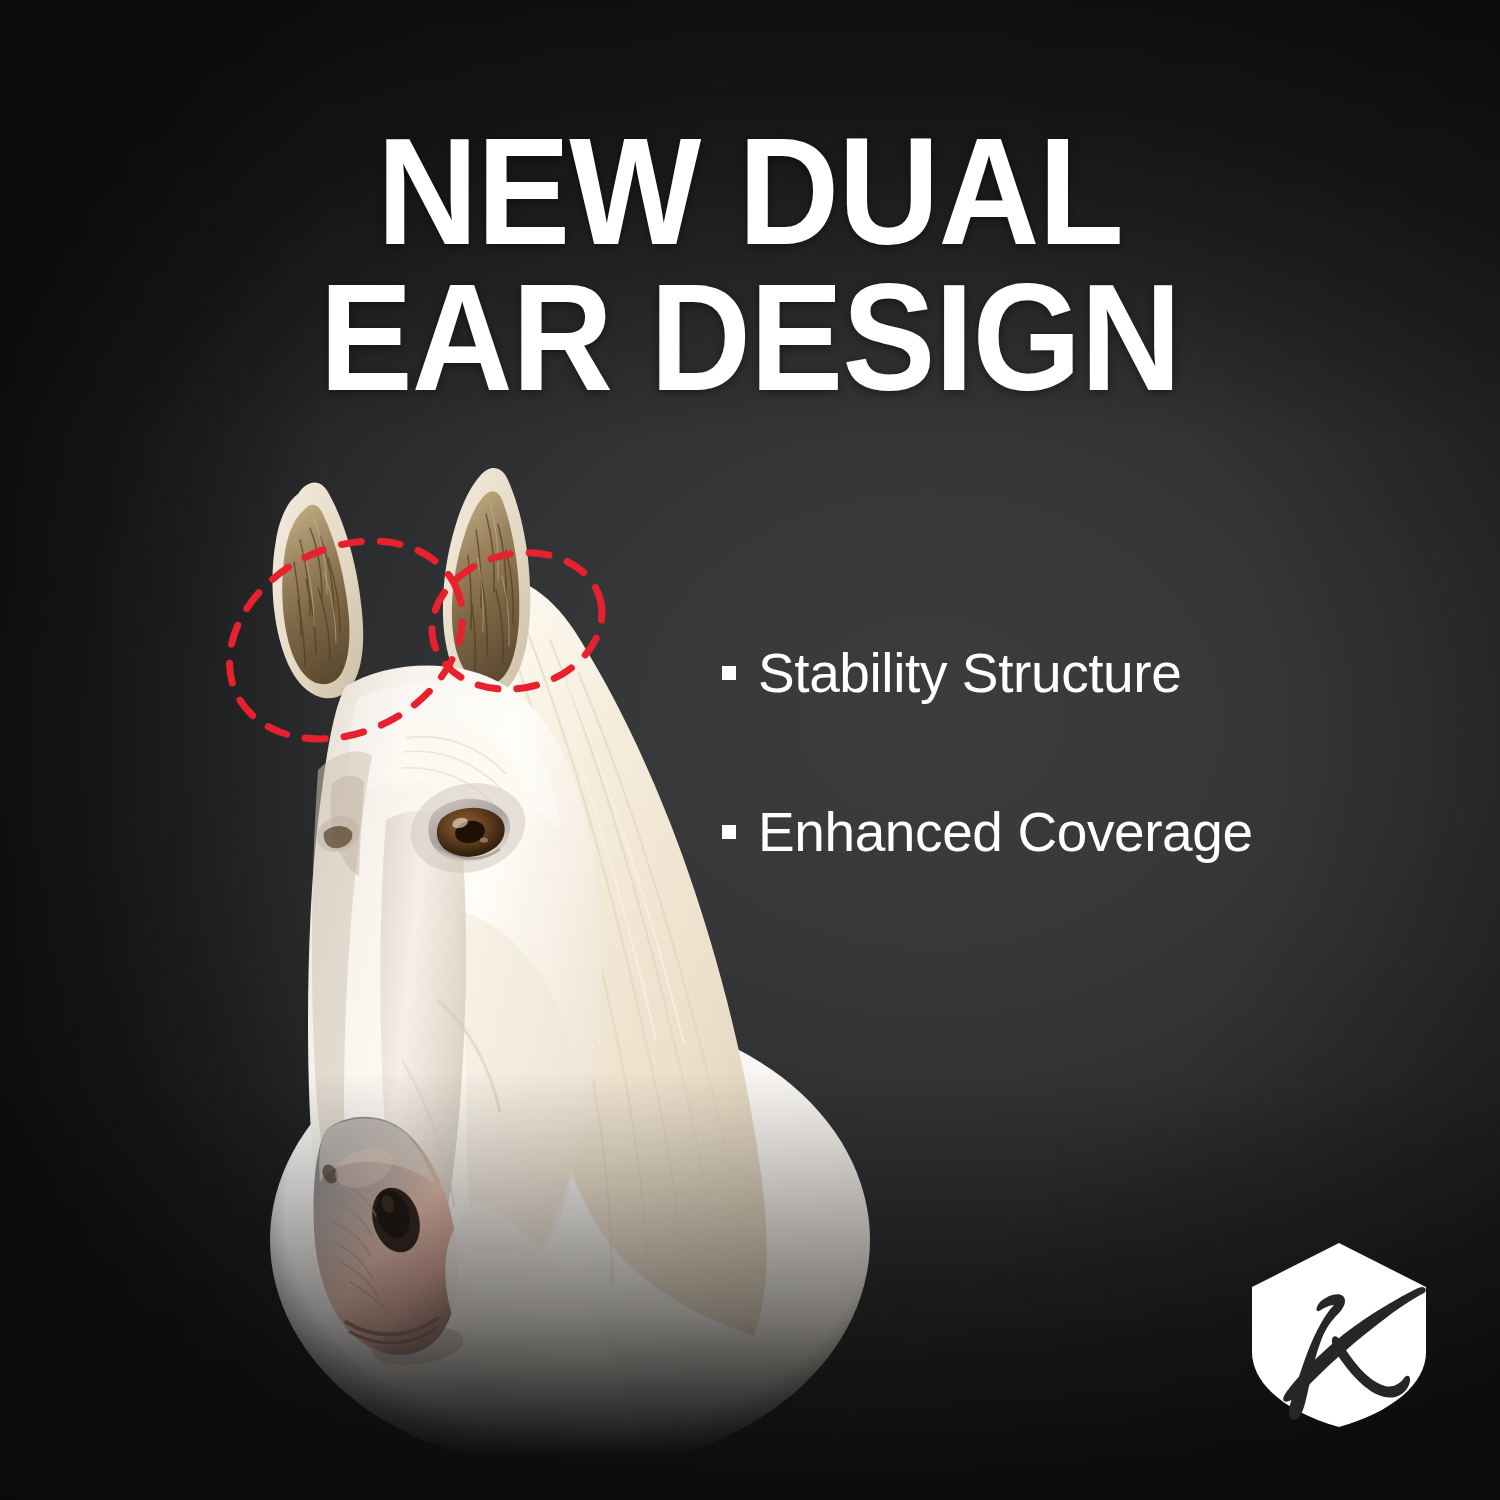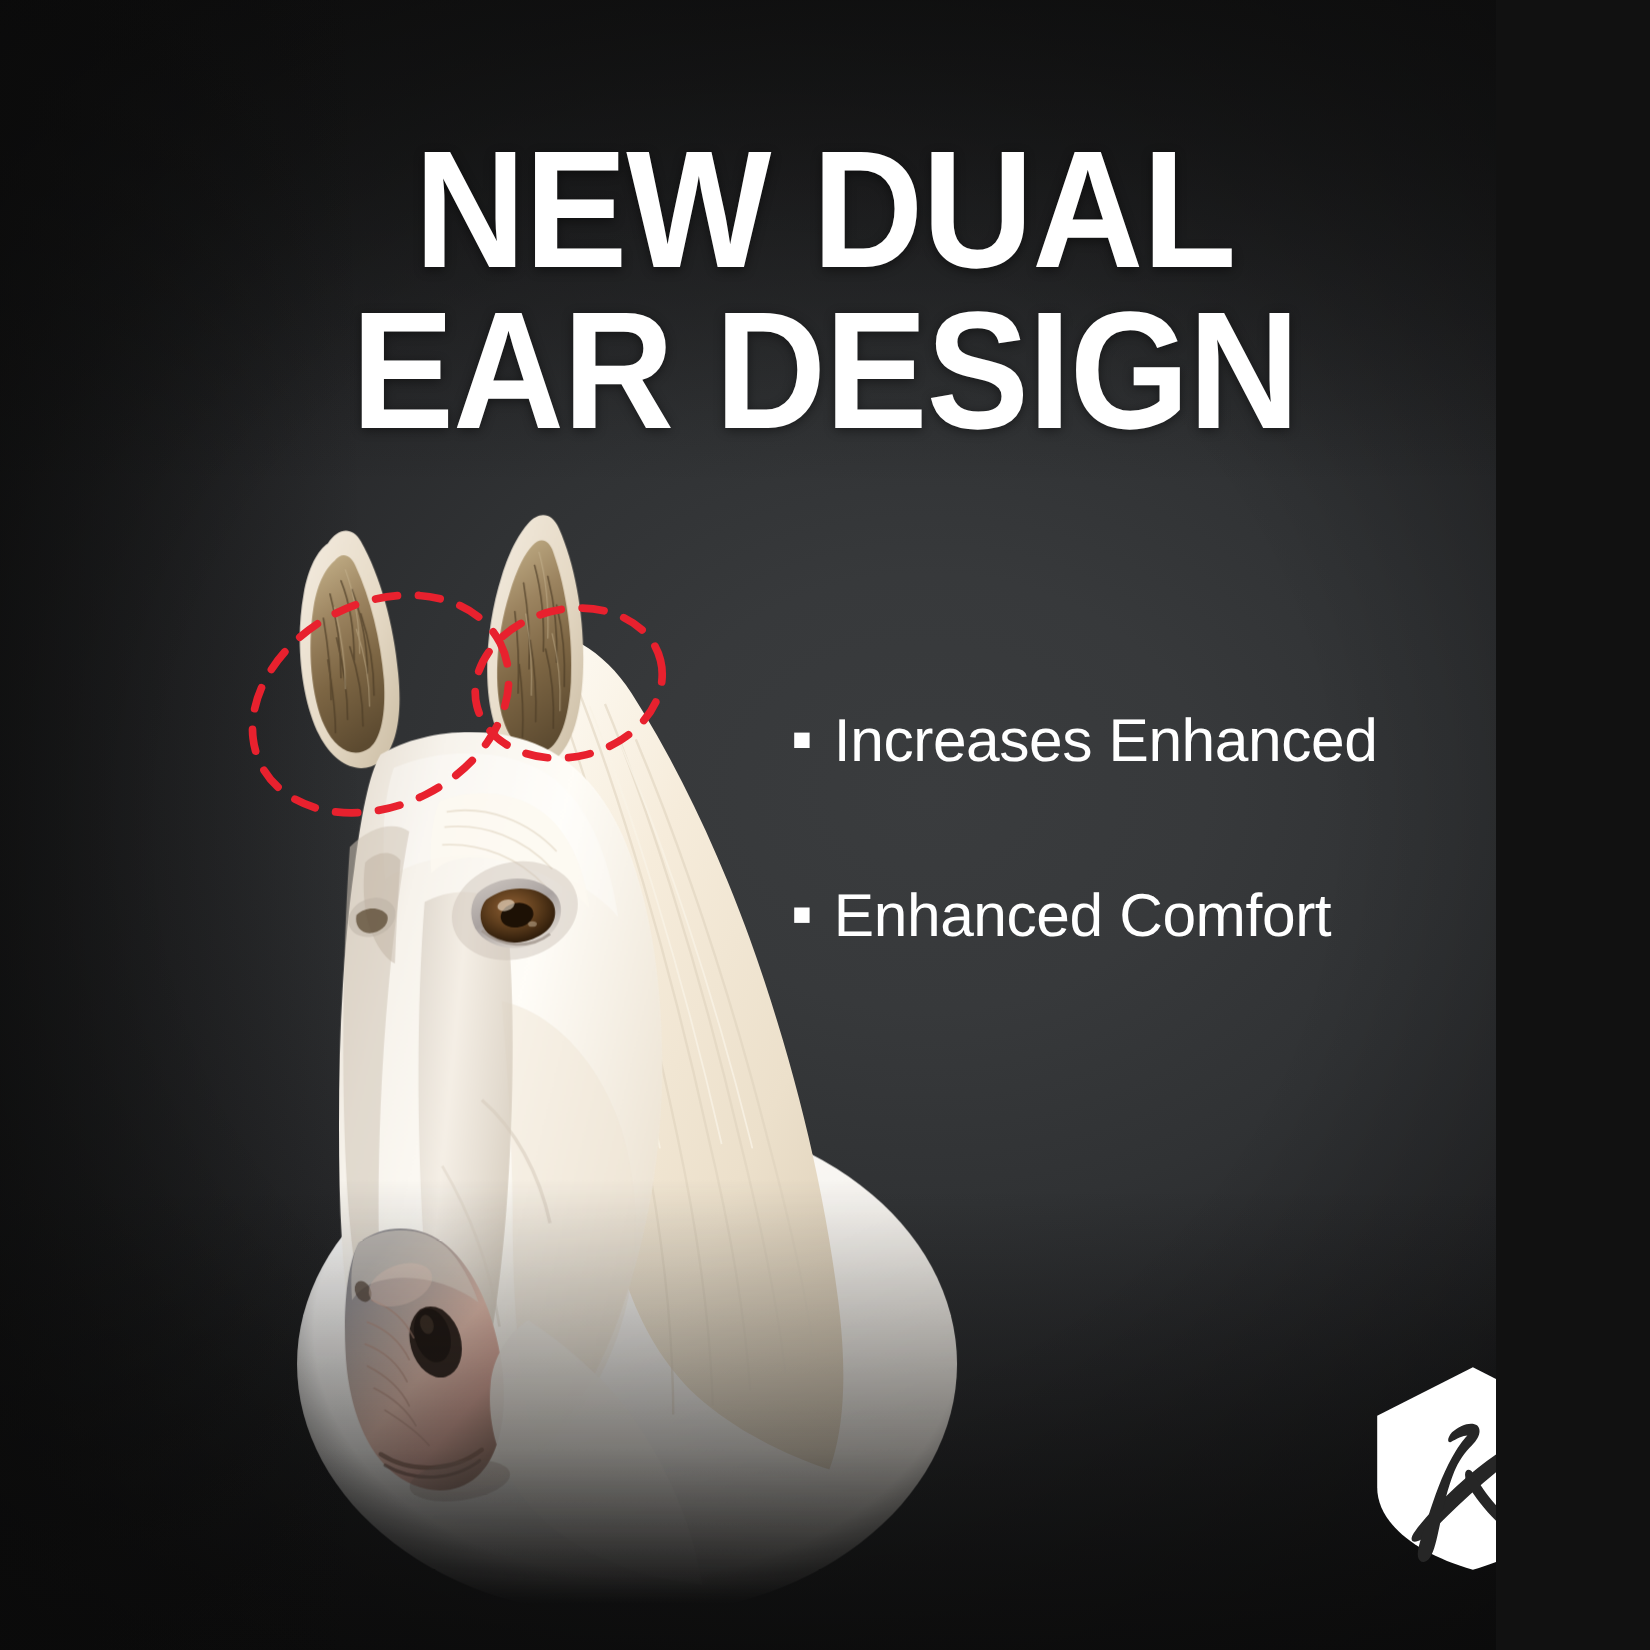--- a/index.html
+++ b/index.html
@@ -1,17 +1,17 @@
 <!DOCTYPE html>
 <html><head>
 <meta charset="utf-8">
 <style>
   html,body{margin:0;padding:0;background:#111;}
   #stage{
-    position:relative;width:1360px;height:1500px;overflow:hidden;
+    position:relative;width:1500px;height:1500px;overflow:hidden;
     font-family:"Liberation Sans","DejaVu Sans",sans-serif;
     background:#c2410c;
   }
   
   .bg-base{position:absolute;inset:0;background:#1c1d1e;}
   .bg-glow{
     position:absolute;inset:0;
     background:radial-gradient(ellipse 1150px 900px at 62% 48%,
         #3a3c3e 0%, #37393b 22%, #303234 42%, #27282a 62%, #1e1f20 80%, #171718 100%);
   }
@@ -380,28 +380,28 @@
   <div id="headline">
     <span class="hl-line">NEW DUAL</span>
     <span class="hl-line">EAR DESIGN</span>
   </div>
 
   <div id="bullets">
 
     <div class="bullet">
       <span class="bullet-marker"></span>
       <span class="bullet-text">
-        <span class="bl">Increases Enhanced</span>
+        <span class="bl">Stability Structure</span>
       </span>
     </div>
 
     <div class="bullet">
       <span class="bullet-marker"></span>
       <span class="bullet-text">
-        <span class="bl">Enhanced Comfort</span>
+        <span class="bl">Enhanced Coverage</span>
       </span>
     </div>
 
   </div>
 
   <div id="logo">
     <svg viewBox="0 0 186 190" xmlns="http://www.w3.org/2000/svg">
 
       <path d="M93 3 L180 47 L180 112
                C180 144, 146 172, 93 187

